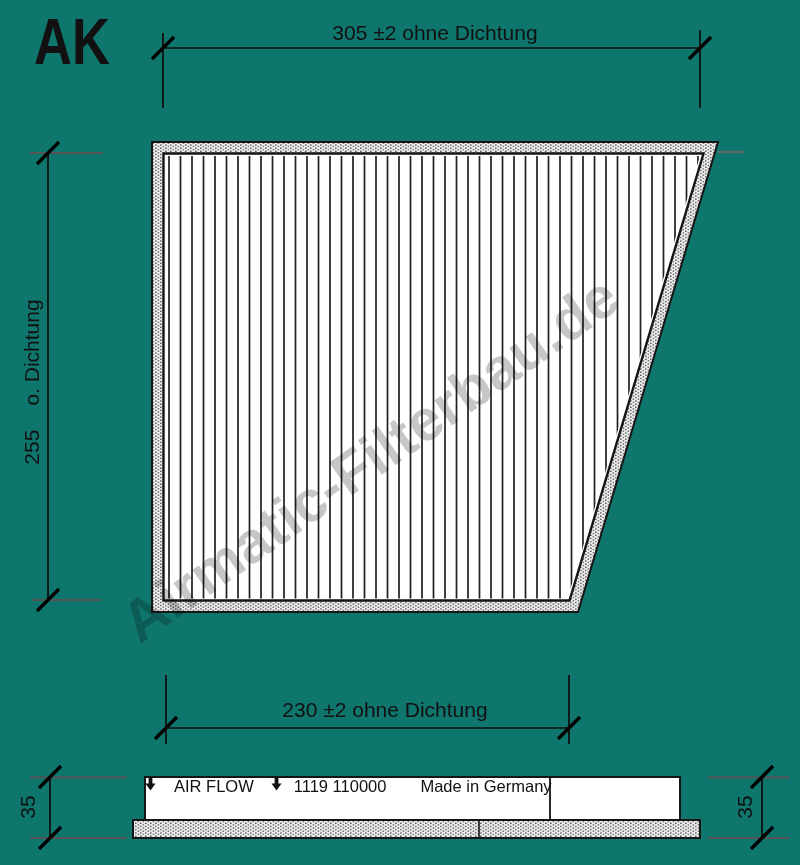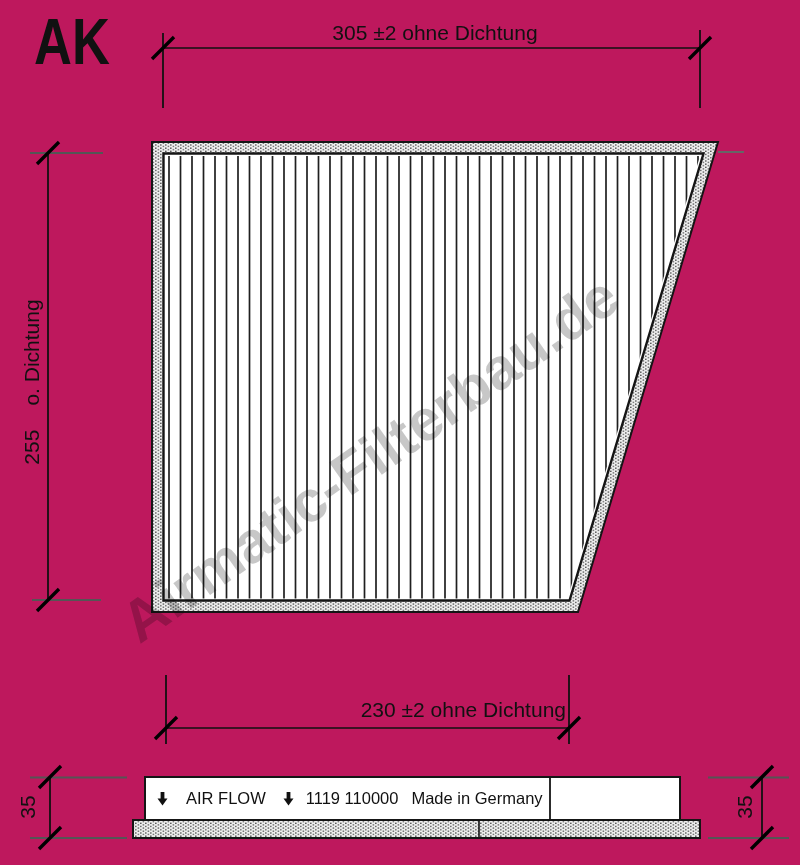--- a/index.html
+++ b/index.html
@@ -1,40 +1,40 @@
 <!DOCTYPE html>
 <html><head>
 <meta charset="utf-8">
 <style>
   html,body{margin:0;padding:0;background:#fff;}
-  #stage{position:relative;width:800px;height:865px;background:#be185d;overflow:hidden;
+  #stage{position:relative;width:800px;height:865px;background:#0f766e;overflow:hidden;
          font-family:"Liberation Sans",sans-serif;color:#111;}
   #drawing-svg{position:absolute;left:0;top:0;}
   .txt{position:absolute;white-space:nowrap;}
   #logo{left:34px;top:10px;font-size:64px;font-weight:bold;line-height:1;
         transform:scaleX(0.82);transform-origin:left top;letter-spacing:0px;}
   .dim-label{font-size:21px;text-align:center;}
   #dim-top-label{left:270px;top:21px;width:330px;}
-  #dim-bottom-label{left:236px;top:698px;width:330px;text-align:right;}
+  #dim-bottom-label{left:220px;top:698px;width:330px;}
   #dim-left-label{left:-117px;top:369px;width:300px;height:26px;
                   transform:rotate(-90deg);transform-origin:center center;}
   #dim-left-label .gap{margin-left:24px;}
   .dim-35{width:80px;height:26px;transform:rotate(-90deg);transform-origin:center center;}
   #dim-35-left{left:-11px;top:794px;}
   #dim-35-right{left:706px;top:794px;}
   #watermark{left:128px;top:599px;height:58px;line-height:58px;font-size:58px;font-weight:bold;
              color:#c7c7c7;letter-spacing:0.5px;transform:rotate(-35deg);
              transform-origin:left center;mix-blend-mode:multiply;}
   #sideview-text{left:145px;top:777px;width:535px;height:43px;position:absolute;
-                 display:flex;align-items:center;font-size:16.5px;padding-left:12px;
+                 display:flex;align-items:flex-start;font-size:16.5px;
                  box-sizing:border-box;}
   #sideview-text .lbl-airflow{margin-left:18px;}
   #sideview-text .arrow2{margin-left:17px;}
   #sideview-text .lbl-part{margin-left:12px;}
-  #sideview-text .lbl-origin{margin-left:13px;}
+  #sideview-text .lbl-origin{margin-left:34px;}
   .arrow-icon{display:inline-block;flex:0 0 auto;}
 </style>
 </head>
 <body>
 
 <div id="stage">
 
   <svg id="drawing-svg" width="800" height="865" viewBox="0 0 800 865">
     <defs>
       <pattern id="stip" width="5" height="3.2" patternUnits="userSpaceOnUse">

